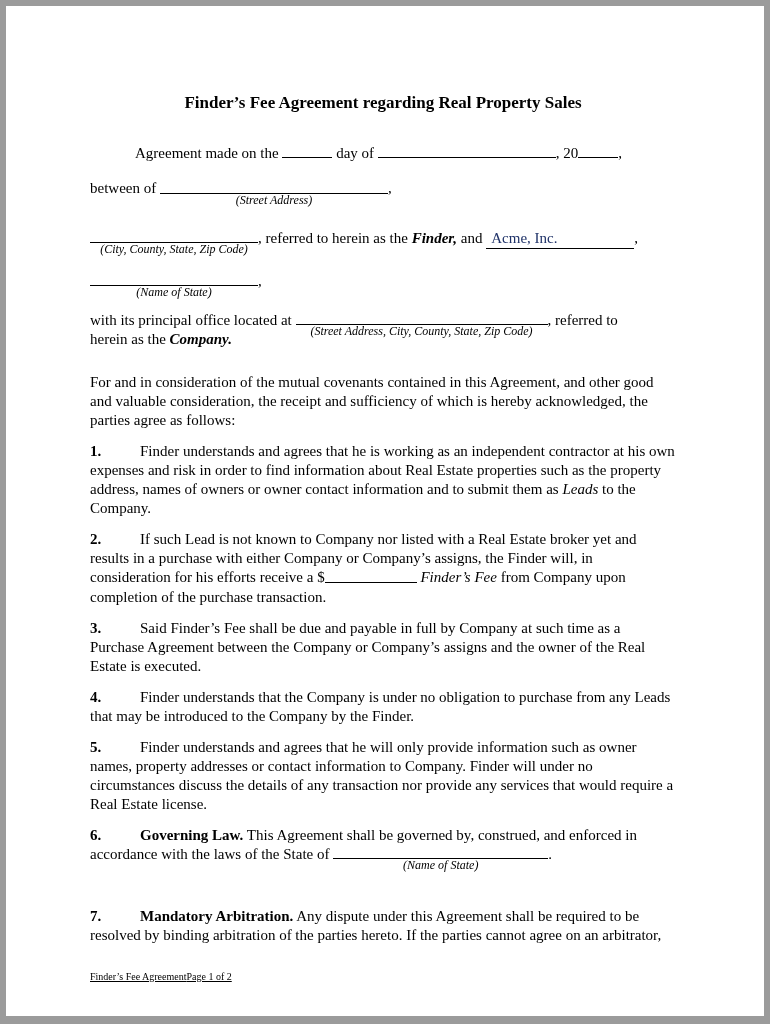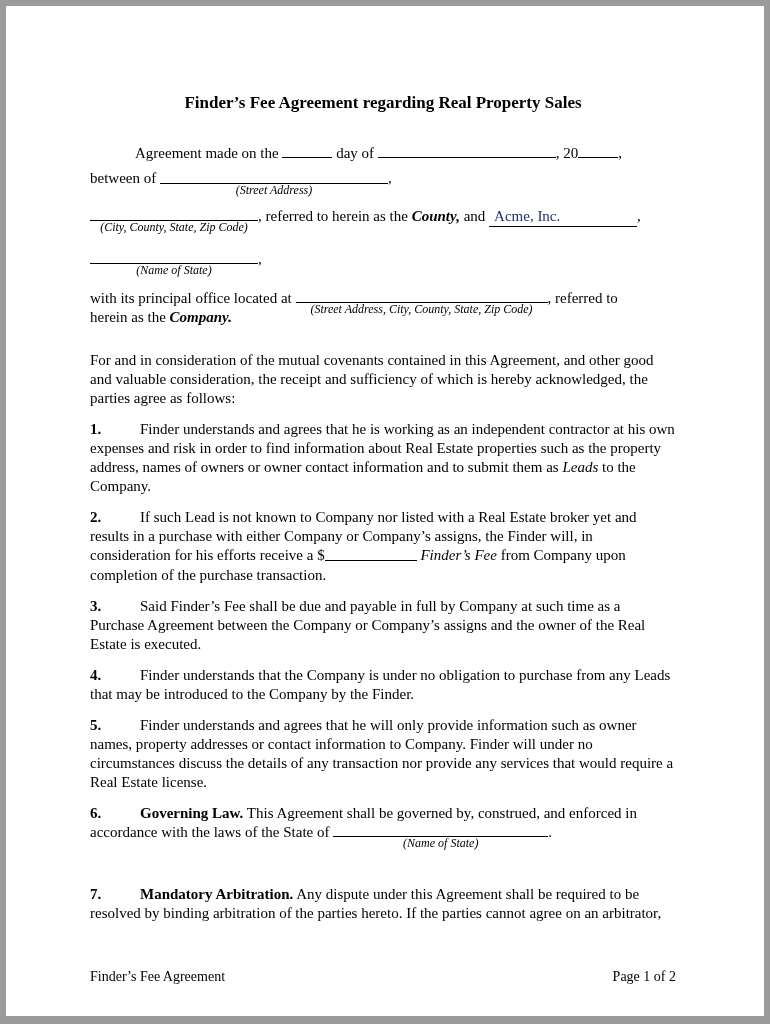--- a/index.html
+++ b/index.html
@@ -25,22 +25,22 @@
     overflow: hidden;
   }
   .doc-title {
     text-align: center;
     font-size: 17px;
     font-weight: bold;
     line-height: 22px;
     margin-bottom: 30px;
   }
   .form-line { position: relative; white-space: nowrap; }
-  .l1 { margin-bottom: 6px; text-indent: 45px; }
-  .l2 { margin-bottom: 18px; }
+  .l1 { margin-bottom: 16px; text-indent: 45px; }
+  .l2 { margin-bottom: 30px; }
   .l3 { margin-bottom: 23px; }
   .l4 { margin-bottom: 20px; }
   .l5 { }
   .l6 { margin-bottom: 24px; }
   .blank {
     display: inline-block;
     position: relative;
     height: 0.95em;
     border-bottom: 1px solid #000;
     vertical-align: baseline;
@@ -79,22 +79,22 @@
   .num {
     display: inline-block;
     width: 50px;
     font-weight: bold;
   }
   b i, .bi { font-weight: bold; font-style: italic; }
   .footer {
     position: absolute;
     left: 84px; right: 88px; bottom: 30px;
     display: flex;
-    justify-content: space-between;
-    font-size: 14px;
+    font-size: 10px;
+    text-decoration: underline;
   }
 </style>
 </head>
 <body>
 
 <div class="frame">
   <div class="page">
 
     <h1 class="doc-title">Finder’s Fee Agreement regarding Real Property Sales</h1>
 
@@ -106,21 +106,21 @@
     </div>
 
     <div class="form-line l2">
       <span>between</span>
       <span>of</span>
       <span class="blank b-street"><span class="cap">(Street Address)</span></span><span>,</span>
     </div>
 
     <div class="form-line l3">
       <span class="blank b-city"><span class="cap">(City, County, State, Zip Code)</span></span><span>, referred to herein as the</span>
-      <b><i>County,</i></b>
+      <b><i>Finder,</i></b>
       <span>and</span>
       <span class="blank b-company filled">Acme, Inc.</span><span>,</span>
     </div>
 
     <div class="form-line l4">
       <span class="blank b-state1"><span class="cap">(Name of State)</span></span><span>,</span>
     </div>
 
     <div class="form-line l5">
       <span>with its principal office located at</span>

